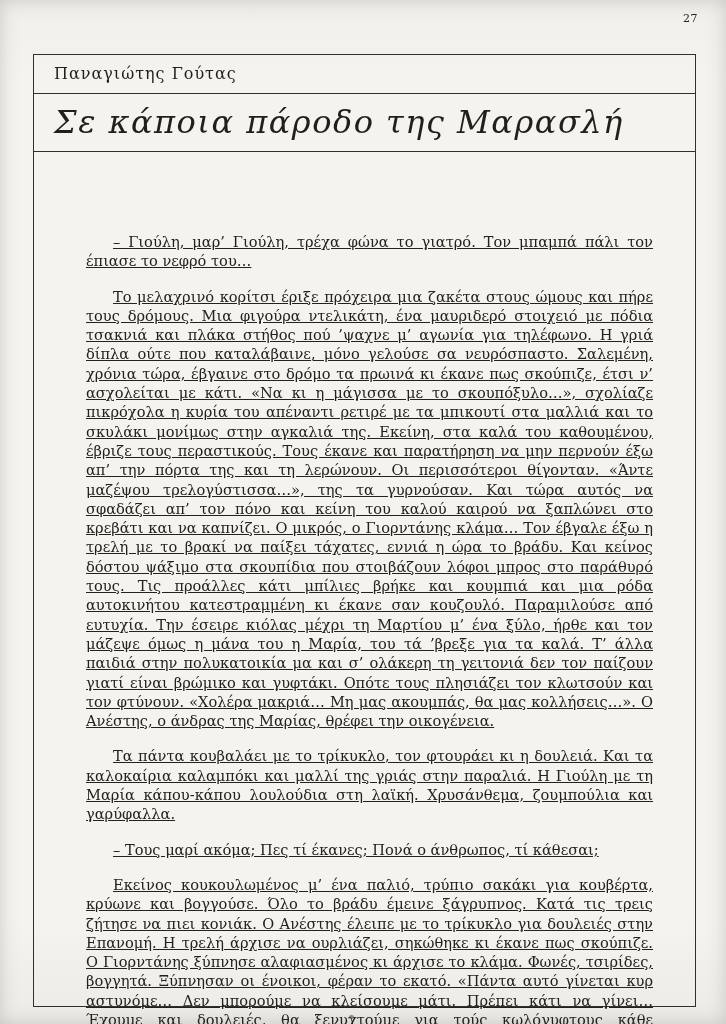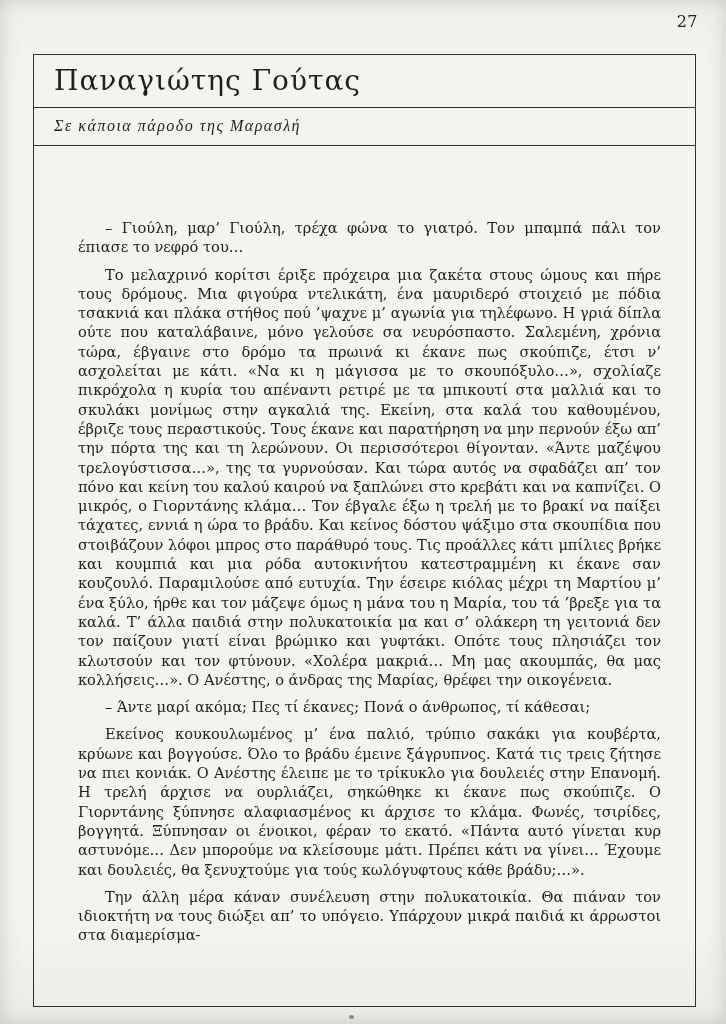--- a/index.html
+++ b/index.html
@@ -17,62 +17,62 @@
       linear-gradient(180deg, #f0efeb 0%, #f4f3ef 8%, #f4f3ef 90%, #ecebe6 100%),
       #f4f3ef;
     color: #1e1d1a;
     overflow: hidden;
     box-shadow: inset 0 0 18px rgba(90,88,82,0.25);
   }
   .page-number {
     position: absolute;
     top: 12px;
     right: 28px;
-    font-size: 16px;
+    font-size: 11px;
     letter-spacing: 0.5px;
     color: #242320;
     text-align: center;
   }
   .frame {
     position: absolute;
     left: 33px;
     top: 54px;
     right: 30px;
     bottom: 17px;
     border: 1.6px solid #30302c;
     box-sizing: border-box;
     background: transparent;
   }
   .band {
     border-bottom: 1.6px solid #30302c;
     padding: 9px 18px 10px 20px;
     box-sizing: border-box;
   }
   .band-author {
-    font-size: 28px;
+    font-size: 16px;
     letter-spacing: 1px;
     color: #201f1c;
   }
   .band-title {
-    font-size: 16px;
+    font-size: 32px;
     font-style: italic;
     letter-spacing: 1.5px;
     color: #201f1c;
-    font-family: Liberation Serif, serif;
   }
   .body-text {
     padding: 64px 26px 0 36px;
     font-size: 14.6px;
     line-height: 19.3px;
     text-align: justify;
     color: #23221e;
   }
   .body-text p {
-    margin: 8px;
+    margin: 16px;
     text-indent: 27px;
+    text-decoration: underline;
   }
   .scan-artifact {
     position: absolute;
     left: 349px;
     bottom: 5px;
     width: 5px;
     height: 4px;
     border-radius: 50%;
     background: rgba(60,58,52,0.55);
   }
@@ -86,21 +86,22 @@
 
   <div class="frame">
 
     <div class="band band-author">Παναγιώτης Γούτας</div>
 
     <div class="band band-title">Σε κάποια πάροδο της Μαρασλή</div>
 
     <div class="body-text">
       <p>– Γιούλη, μαρ’ Γιούλη, τρέχα φώνα το γιατρό. Τον μπαμπά πάλι τον έπιασε το νεφρό του…</p>
       <p>Το μελαχρινό κορίτσι έριξε πρόχειρα μια ζακέτα στους ώμους και πήρε τους δρόμους. Μια φιγούρα ντελικάτη, ένα μαυριδερό στοιχειό με πόδια τσακνιά και πλάκα στήθος πού ’ψαχνε μ’ αγωνία για τηλέφωνο. Η γριά δίπλα ούτε που καταλάβαινε, μόνο γελούσε σα νευρόσπαστο. Σαλεμένη, χρόνια τώρα, έβγαινε στο δρόμο τα πρωινά κι έκανε πως σκούπιζε, έτσι ν’ ασχολείται με κάτι. «Να κι η μάγισσα με το σκουπόξυλο…», σχολίαζε πικρόχολα η κυρία του απέναντι ρετιρέ με τα μπικουτί στα μαλλιά και το σκυλάκι μονίμως στην αγκαλιά της. Εκείνη, στα καλά του καθουμένου, έβριζε τους περαστικούς. Τους έκανε και παρατήρηση να μην περνούν έξω απ’ την πόρτα της και τη λερώνουν. Οι περισσότεροι θίγονταν. «Άντε μαζέψου τρελογύστισσα…», της τα γυρνούσαν. Και τώρα αυτός να σφαδάζει απ’ τον πόνο και κείνη του καλού καιρού να ξαπλώνει στο κρεβάτι και να καπνίζει. Ο μικρός, ο Γιορντάνης κλάμα… Τον έβγαλε έξω η τρελή με το βρακί να παίξει τάχατες, εννιά η ώρα το βράδυ. Και κείνος δόστου ψάξιμο στα σκουπίδια που στοιβάζουν λόφοι μπρος στο παράθυρό τους. Τις προάλλες κάτι μπίλιες βρήκε και κουμπιά και μια ρόδα αυτοκινήτου κατεστραμμένη κι έκανε σαν κουζουλό. Παραμιλούσε από ευτυχία. Την έσειρε κιόλας μέχρι τη Μαρτίου μ’ ένα ξύλο, ήρθε και τον μάζεψε όμως η μάνα του η Μαρία, του τά ’βρεξε για τα καλά. Τ’ άλλα παιδιά στην πολυκατοικία μα και σ’ ολάκερη τη γειτονιά δεν τον παίζουν γιατί είναι βρώμικο και γυφτάκι. Οπότε τους πλησιάζει τον κλωτσούν και τον φτύνουν. «Χολέρα μακριά… Μη μας ακουμπάς, θα μας κολλήσεις…». Ο Ανέστης, ο άνδρας της Μαρίας, θρέφει την οικογένεια.</p>
-      <p>– Άντε μαρί ακόμα; Πες τί έκανες; Πονά ο άνθρωπος, τί κάθεσαι;</p>
+      <p>Τα πάντα κουβαλάει με το τρίκυκλο, τον φτουράει κι η δουλειά. Και τα καλοκαίρια καλαμπόκι και μαλλί της γριάς στην παραλιά. Η Γιούλη με τη Μαρία κάπου-κάπου λουλούδια στη λαϊκή. Χρυσάνθεμα, ζουμπούλια και γαρύφαλλα.</p>
+      <p>– Τους μαρί ακόμα; Πες τί έκανες; Πονά ο άνθρωπος, τί κάθεσαι;</p>
       <p>Εκείνος κουκουλωμένος μ’ ένα παλιό, τρύπιο σακάκι για κουβέρτα, κρύωνε και βογγούσε. Όλο το βράδυ έμεινε ξάγρυπνος. Κατά τις τρεις ζήτησε να πιει κονιάκ. Ο Ανέστης έλειπε με το τρίκυκλο για δουλειές στην Επανομή. Η τρελή άρχισε να ουρλιάζει, σηκώθηκε κι έκανε πως σκούπιζε. Ο Γιορντάνης ξύπνησε αλαφιασμένος κι άρχισε το κλάμα. Φωνές, τσιρίδες, βογγητά. Ξύπνησαν οι ένοικοι, φέραν το εκατό. «Πάντα αυτό γίνεται κυρ αστυνόμε… Δεν μπορούμε να κλείσουμε μάτι. Πρέπει κάτι να γίνει… Έχουμε και δουλειές, θα ξενυχτούμε για τούς κωλόγυφτους κάθε βράδυ;…».</p>
       <p>Την άλλη μέρα κάναν συνέλευση στην πολυκατοικία. Θα πιάναν τον ιδιοκτήτη να τους διώξει απ’ το υπόγειο. Υπάρχουν μικρά παιδιά κι άρρωστοι στα διαμερίσμα-</p>
     </div>
 
   </div>
 
   <div class="scan-artifact"></div>
 
 </div>
 

